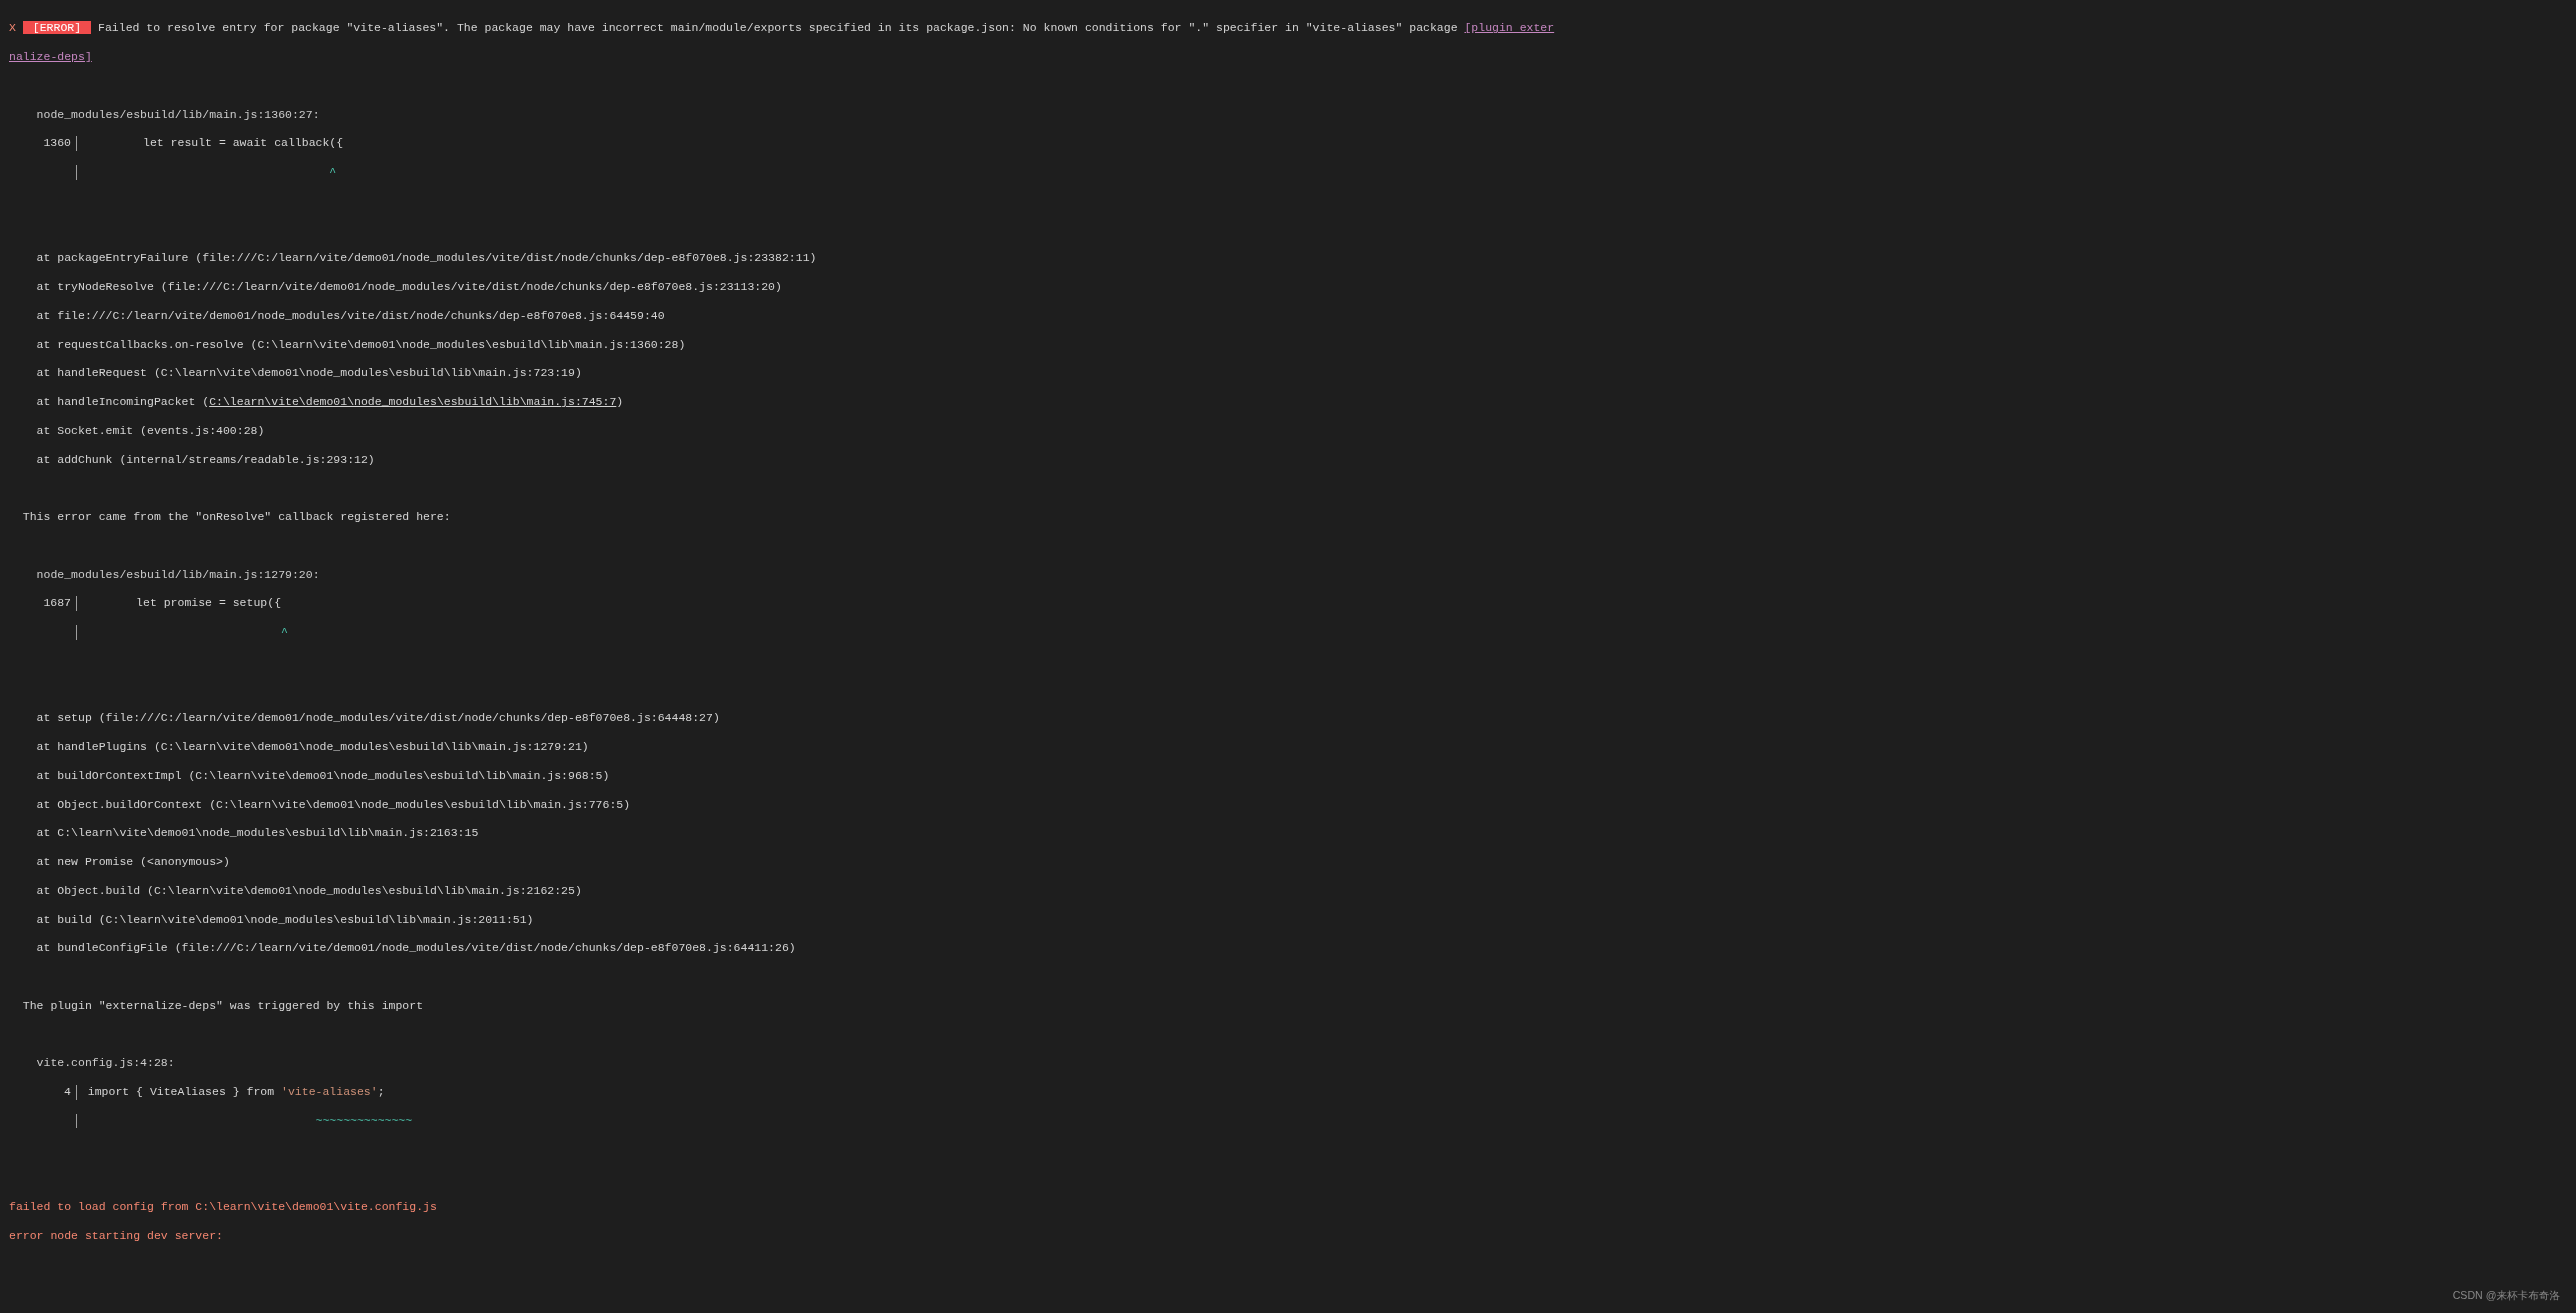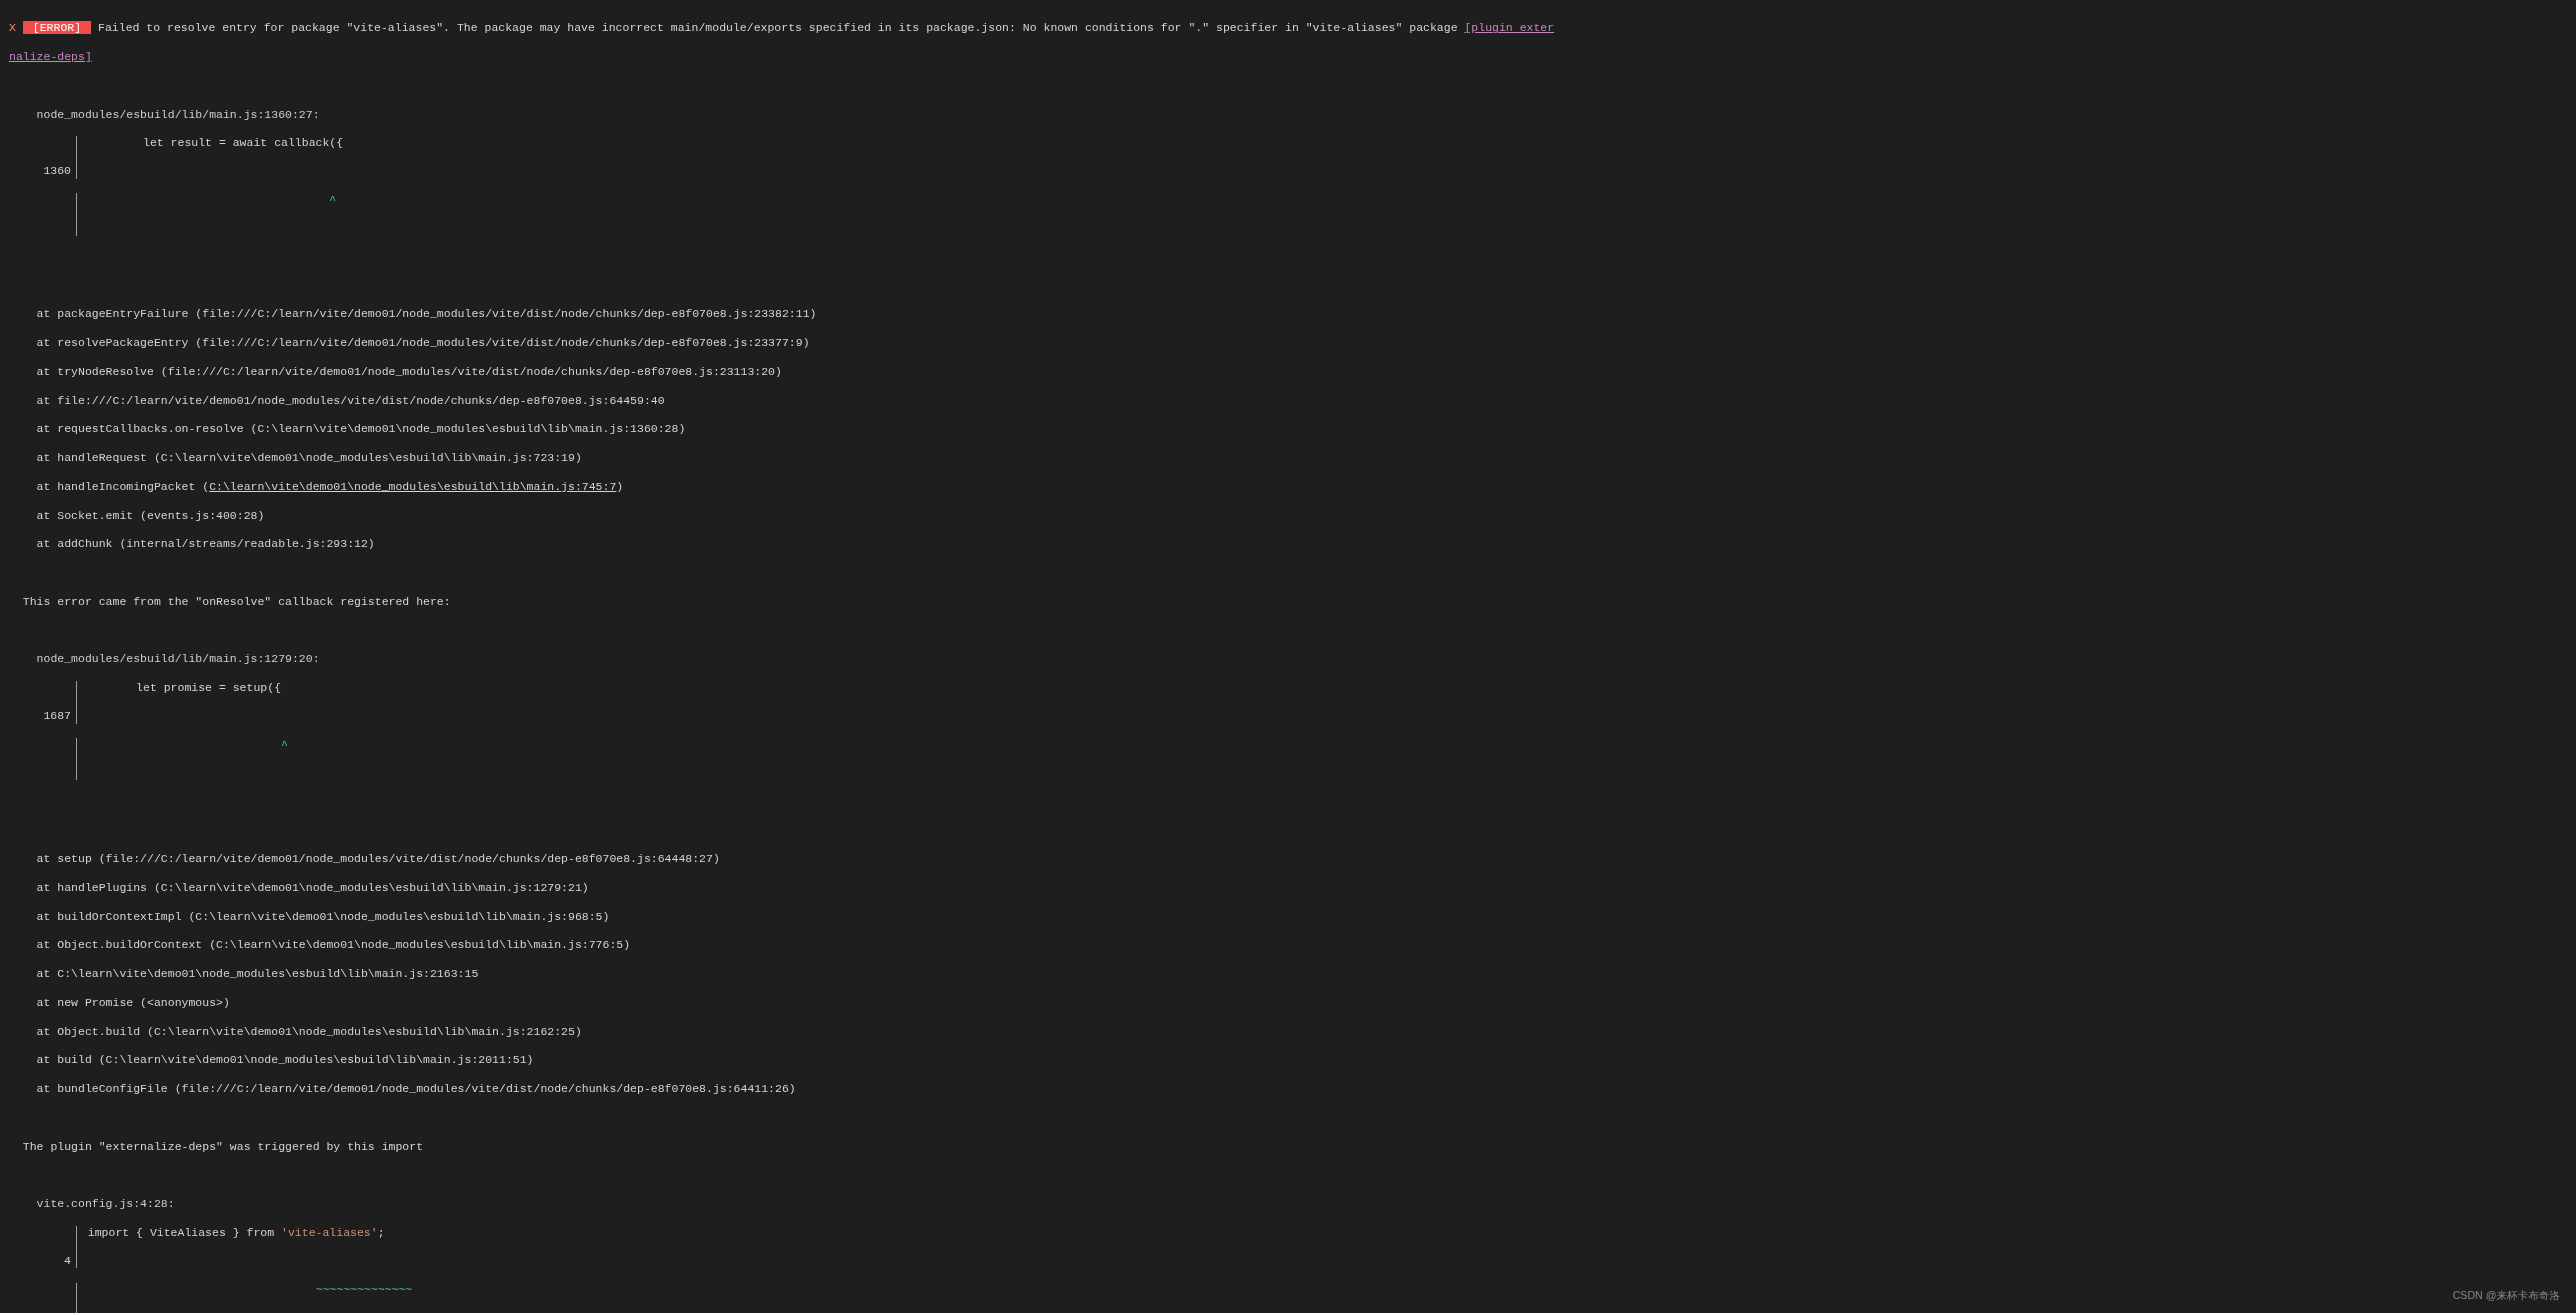--- a/index.html
+++ b/index.html
@@ -11,37 +11,36 @@
   .faint{color:#cccccc;}
   .caret{color:#4ec9b0;}
   .underline{text-decoration:underline;text-align:right;}
   .code{color:#d4d4d4;}
   .string{color:#ce9178;}
   .wavy{color:#4ec9b0;}
   .err{color:#f48771;}
   .watermark{position:absolute;bottom:11px;right:16px;color:#888;font-size:10.6px;font-family:Arial,sans-serif;}
   .line{display:block;}
   .row{display:flex;flex-direction:row;}
-  .lineno{width:62px;text-align:right;padding-right:5.3px;color:#d4d4d4;margin-top:28px;}
+  .lineno{width:62px;text-align:right;padding-right:5.3px;color:#d4d4d4;}
   .sep{width:7px;border-left:0.9px solid #9e9e9e;margin-right:3.5px;}
 </style>
 </head>
 <body>
 
 <div class="terminal">
 <span class="line"><span class="x">X</span> <span class="error-badge">[ERROR]</span><span class="gray"> Failed to resolve entry for package "vite-aliases". The package may have incorrect main/module/exports specified in its package.json: No known conditions for "." specifier in "vite-aliases" package </span><span class="plugin">[plugin exter</span></span>
 <span class="line plugin">nalize-deps]</span>
 <span class="line">&nbsp;</span>
 <span class="line faint">    node_modules/esbuild/lib/main.js:1360:27:</span>
 <span class="line row"><span class="lineno">1360</span><span class="sep"></span><span class="code">        let result = await callback({</span></span>
 <span class="line row"><span class="lineno"> </span><span class="sep"></span><span class="caret">                                   ^</span></span>
 <span class="line">&nbsp;</span>
 <span class="line">&nbsp;</span>
 <span class="line">    at packageEntryFailure (file:///C:/learn/vite/demo01/node_modules/vite/dist/node/chunks/dep-e8f070e8.js:23382:11)</span>
-<span class="line">    at resolvePackageEntry (file:///C:/learn/vite/demo01/node_modules/vite/dist/node/chunks/dep-e8f070e8.js:23377:9)</span>
 <span class="line">    at tryNodeResolve (file:///C:/learn/vite/demo01/node_modules/vite/dist/node/chunks/dep-e8f070e8.js:23113:20)</span>
 <span class="line">    at file:///C:/learn/vite/demo01/node_modules/vite/dist/node/chunks/dep-e8f070e8.js:64459:40</span>
 <span class="line">    at requestCallbacks.on-resolve (C:\learn\vite\demo01\node_modules\esbuild\lib\main.js:1360:28)</span>
 <span class="line">    at handleRequest (C:\learn\vite\demo01\node_modules\esbuild\lib\main.js:723:19)</span>
 <span class="line"><span>    at handleIncomingPacket (</span><span class="underline">C:\learn\vite\demo01\node_modules\esbuild\lib\main.js:745:7</span><span>)</span></span>
 <span class="line">    at Socket.emit (events.js:400:28)</span>
 <span class="line">    at addChunk (internal/streams/readable.js:293:12)</span>
 <span class="line">&nbsp;</span>
 <span class="line">  This error came from the "onResolve" callback registered here:</span>
 <span class="line">&nbsp;</span>

